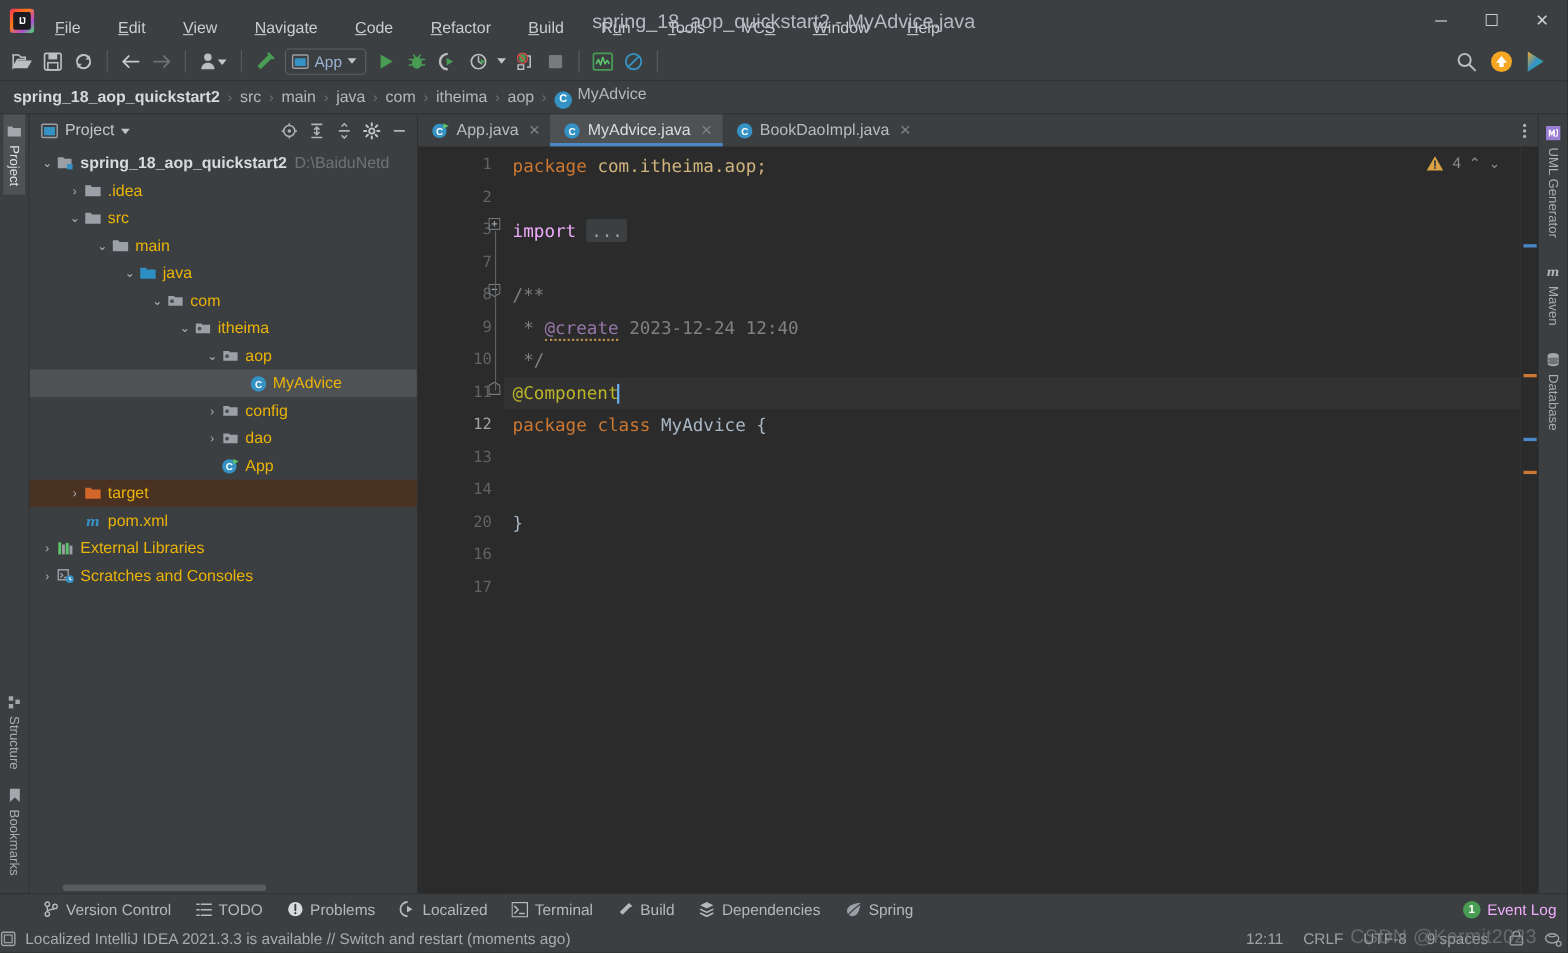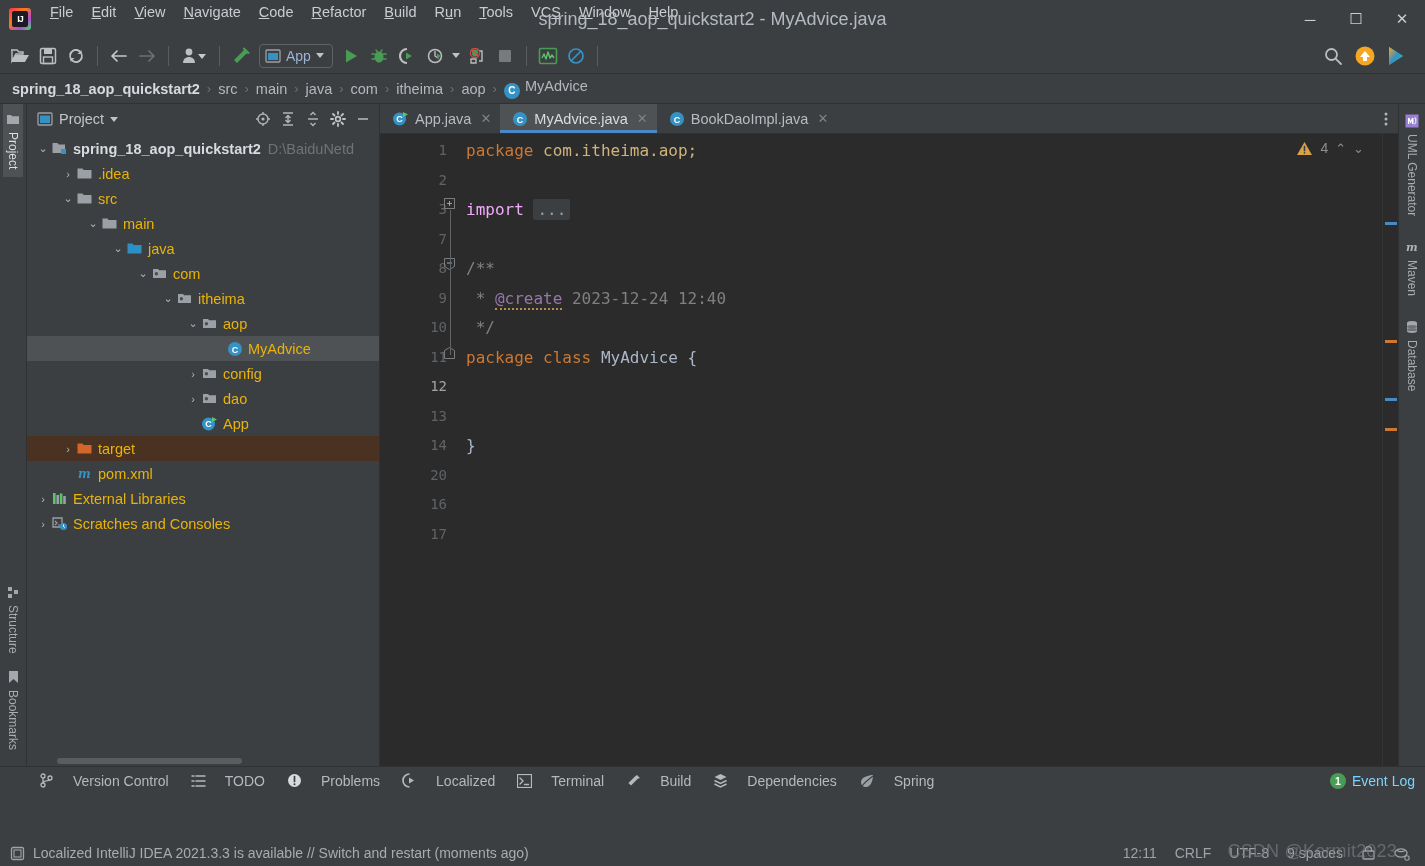--- a/index.html
+++ b/index.html
@@ -31,21 +31,21 @@
     position: relative; flex: 0 0 22px;
   }
   .logo::after {
     content: "IJ";
     position: absolute; inset: 3px;
     background: #1b1b22; border-radius: 2px;
     color: #fff; font-size: 9px; font-weight: bold;
     display: flex; align-items: center; justify-content: center;
     letter-spacing: -1px;
   }
-  .menu { display: flex; align-items: flex-start; height: 100%; }
+  .menu { display: flex; align-items: flex-end; height: 100%; gap: 16px; }
   .menu-item {
     padding: 4px 9px; font-size: 14.5px; color: #c9ccd1;
     cursor: default; white-space: nowrap;
   }
   .menu-item .mn { text-decoration: underline; }
   .window-title {
     position: absolute; left: 0; right: 0; top: 0; bottom: 0;
     display: flex; align-items: center; justify-content: center;
     font-size: 18px; color: #b5bac2; pointer-events: none;
   }
@@ -231,35 +231,35 @@
   }
   .rrail-icon { writing-mode: horizontal-tb; display:flex; }
 
   
   .bottombar {
     height: 28px; flex: 0 0 28px; background: #3c3f41;
     display: flex; align-items: center; padding-left: 30px;
     border-top: 1px solid #2f3133; gap: 4px;
   }
   .bb {
-    display: flex; align-items: center; gap: 19px;
+    display: flex; align-items: center; gap: 6px;
     padding: 2px 9px; font-size: 14px; color: #b5b8bc;
   }
   .bb-right { margin-left: auto; display:flex; align-items:center; padding-right: 10px; }
   .evt-badge {
     width: 16px; height: 16px; border-radius: 50%; background: #499c54;
     color: #fff; font-size: 10.5px; display:flex;align-items:center;justify-content:center;
     margin-right: 6px; font-weight: bold;
   }
-  .evt-text { color: #7dd3fc; font-size: 14px; }
+  .evt-text { color: #f0abfc; font-size: 14px; }
 
   .statusbar {
     height: 26px; flex: 0 0 26px; background: #3c3f41;
-    display: flex; align-items: center; padding: 0 10px;
-    font-size: 14px; color: #9fa2a6; position: relative; margin-top: 46px;
+    display: flex; align-items: center; padding: 0 0;
+    font-size: 14px; color: #9fa2a6; position: relative;
   }
   .sb-msg { color: #a8abaf; margin-left: 8px; }
   .sb-right { margin-left:auto; display:flex; align-items:center; gap: 18px; padding-right: 4px;}
 
   .watermark {
     position: absolute; right: 28px; bottom: 4px;
     font-size: 18px; color: #757a7f; opacity: .72;
     pointer-events: none; white-space: nowrap; letter-spacing: .2px;
   }
   svg { display: block; }
@@ -772,20 +772,21 @@
             </div>
           </div>
         <div class="code" id="code">
             <div class="cline"><span class="k-kw">package</span><span class="k-id"> </span><span class="k-pkg">com.itheima.aop;</span></div>
             <div class="cline">&nbsp;</div>
             <div class="cline"><span class="k-kw2">import </span><span class="folded">...</span></div>
             <div class="cline">&nbsp;</div>
             <div class="cline"><span class="k-cmt">/**</span></div>
             <div class="cline"><span class="k-cmt"> * </span><span class="k-doc squiggle">@create</span><span class="k-cmt"> 2023-12-24 12:40</span></div>
             <div class="cline"><span class="k-cmt"> */</span></div>
+            <div class="cline cur"><span class="k-ann">@Component</span><span class="caret-bar"></span></div>
             <div class="cline"><span class="k-kw">package</span><span class="k-id"> </span><span class="k-kw">class</span><span class="k-cls"> MyAdvice {</span></div>
             <div class="cline">&nbsp;</div>
             <div class="cline">&nbsp;</div>
             <div class="cline"><span class="k-id">}</span></div>
             <div class="cline">&nbsp;</div>
           </div>
 
         <div class="inspect">
           <span>
             <svg width="17" height="15" viewBox="0 0 17 15">

